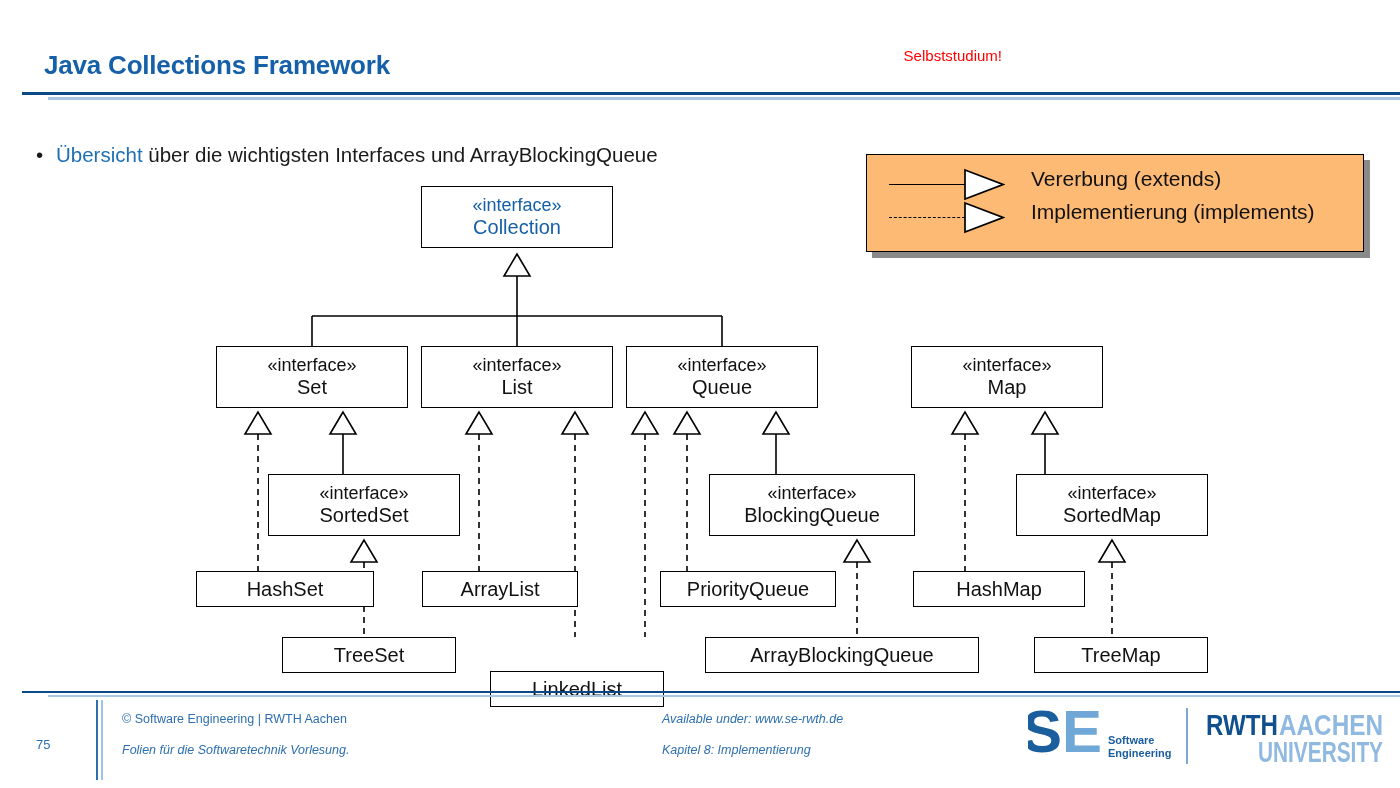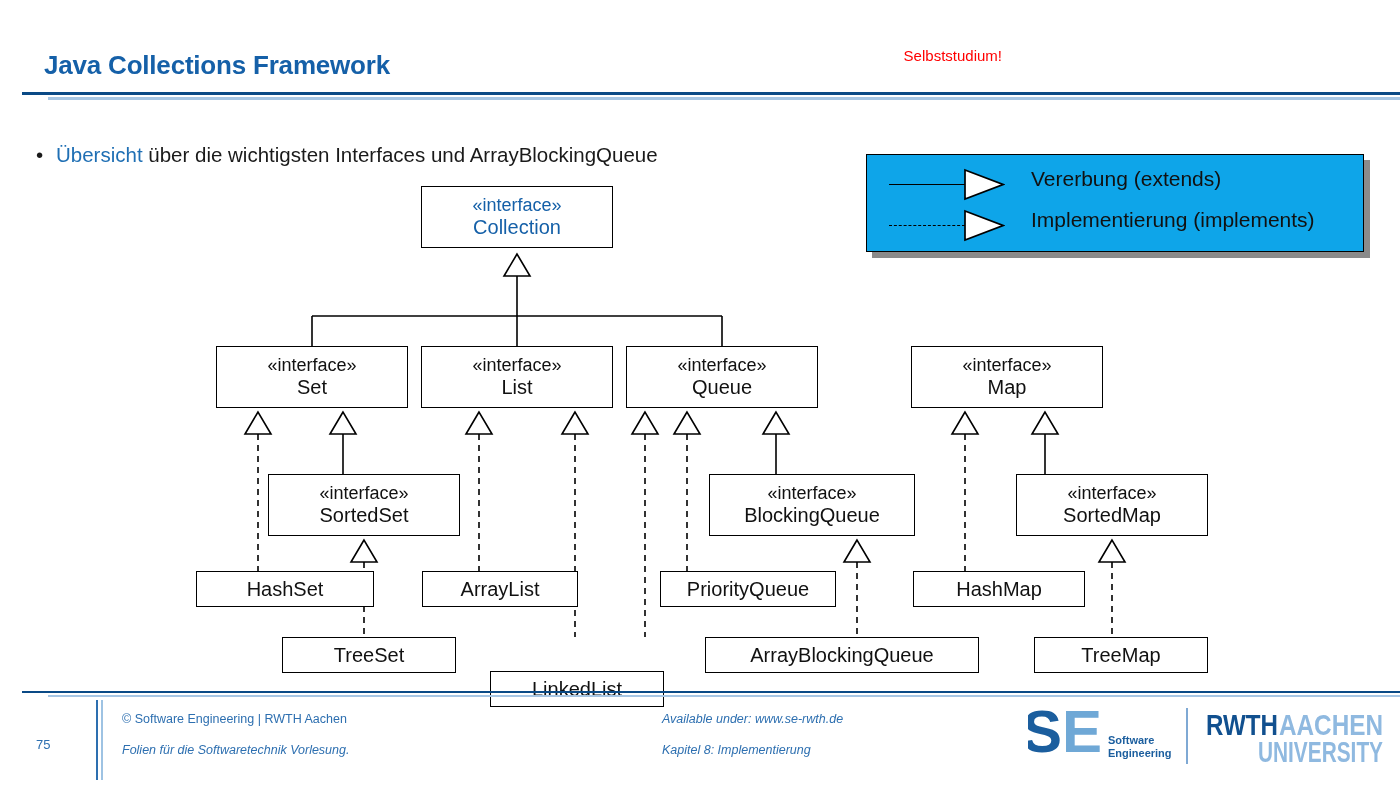--- a/index.html
+++ b/index.html
@@ -39,25 +39,25 @@
   .bullet-dot { display: inline-block; width: 20px; color: #1a1a1a; }
   .bullet-hl { color: #1f6fb4; }
 
   
   .legend-shadow {
     position: absolute; left: 872px; top: 160px; width: 498px; height: 98px;
     background: #8a8a8a;
   }
   .legend {
     position: absolute; left: 866px; top: 154px; width: 498px; height: 98px;
-    background: #0ea5e9; border: 1.5px solid #000;
+    background: #fdba74; border: 1.5px solid #000;
   }
   .legend-row { position: absolute; left: 0; width: 100%; height: 40px; }
   .legend-row.r1 { top: 9px; }
-  .legend-row.r2 { top: 50px; padding-left: 9px; }
+  .legend-row.r2 { top: 42px; padding-left: 9px; }
   .legend-label {
     position: absolute; left: 164px; top: 3px;
     font-size: 21px; color: #111; white-space: nowrap;
   }
   .legend-line {
     position: absolute; left: 22px; top: 20px; width: 76px; height: 0;
     border-top: 1.4px solid #000;
   }
   .legend-line.dashed { border-top: 1.4px dashed #000; }
   .legend-tri {

